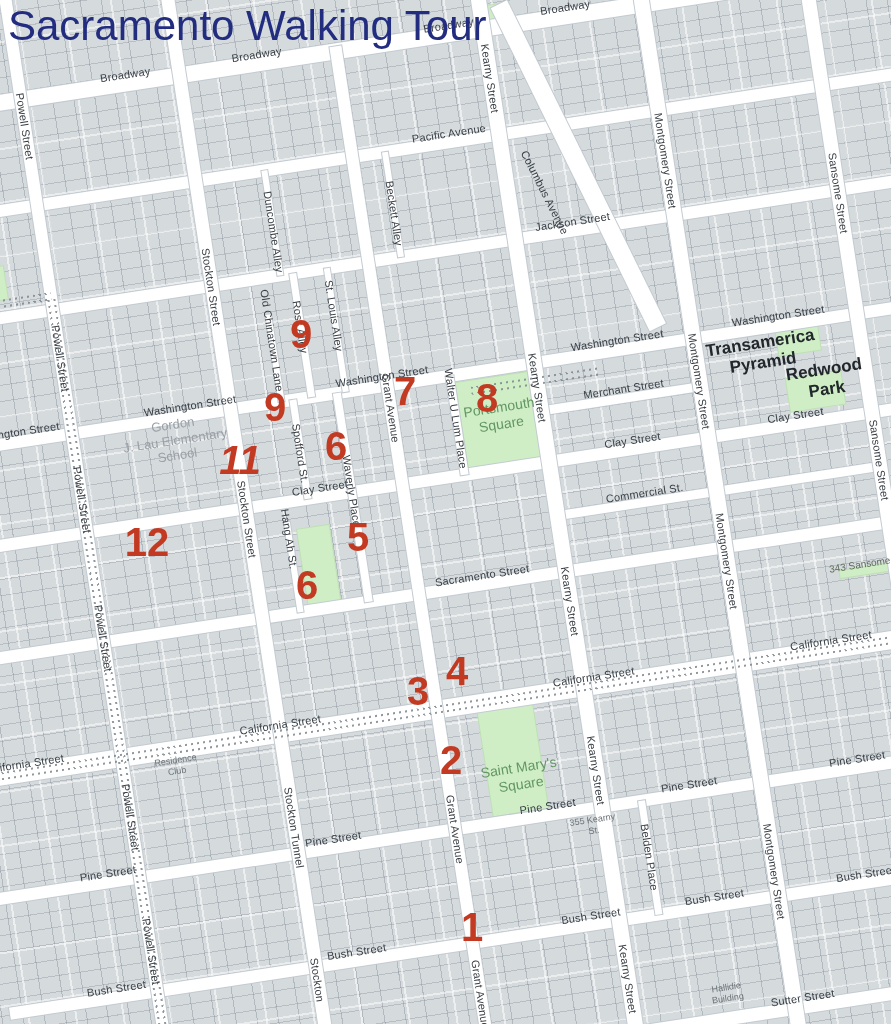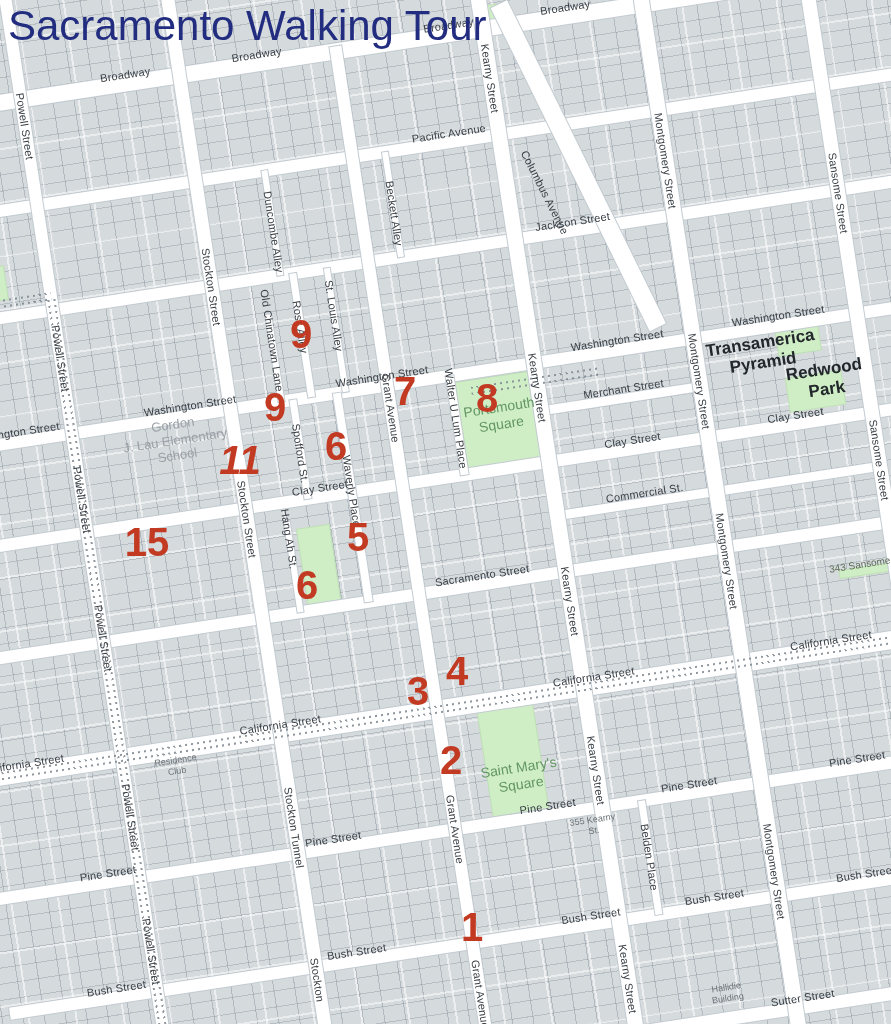--- a/index.html
+++ b/index.html
@@ -193,15 +193,15 @@
     <div class="stop" style="left: 451px; top: 760px;">2</div>
     <div class="stop" style="left: 418px; top: 691px;">3</div>
     <div class="stop" style="left: 457px; top: 671px;">4</div>
     <div class="stop" style="left: 358px; top: 537px;">5</div>
     <div class="stop" style="left: 336px; top: 446px;">6</div>
     <div class="stop" style="left: 405px; top: 391px;">7</div>
     <div class="stop" style="left: 487px; top: 398px;">8</div>
     <div class="stop" style="left: 301px; top: 334px;">9</div>
     <div class="stop" style="left: 275px; top: 407px;">9</div>
     <div class="stop" style="left: 240px; top: 460px; font-style: italic;">11</div>
-    <div class="stop" style="left: 147px; top: 542px;">15</div>
+    <div class="stop" style="left: 147px; top: 542px;">12</div>
     <div class="stop" style="left: 307px; top: 585px;">6</div>
   </div>
 
 </body></html>

